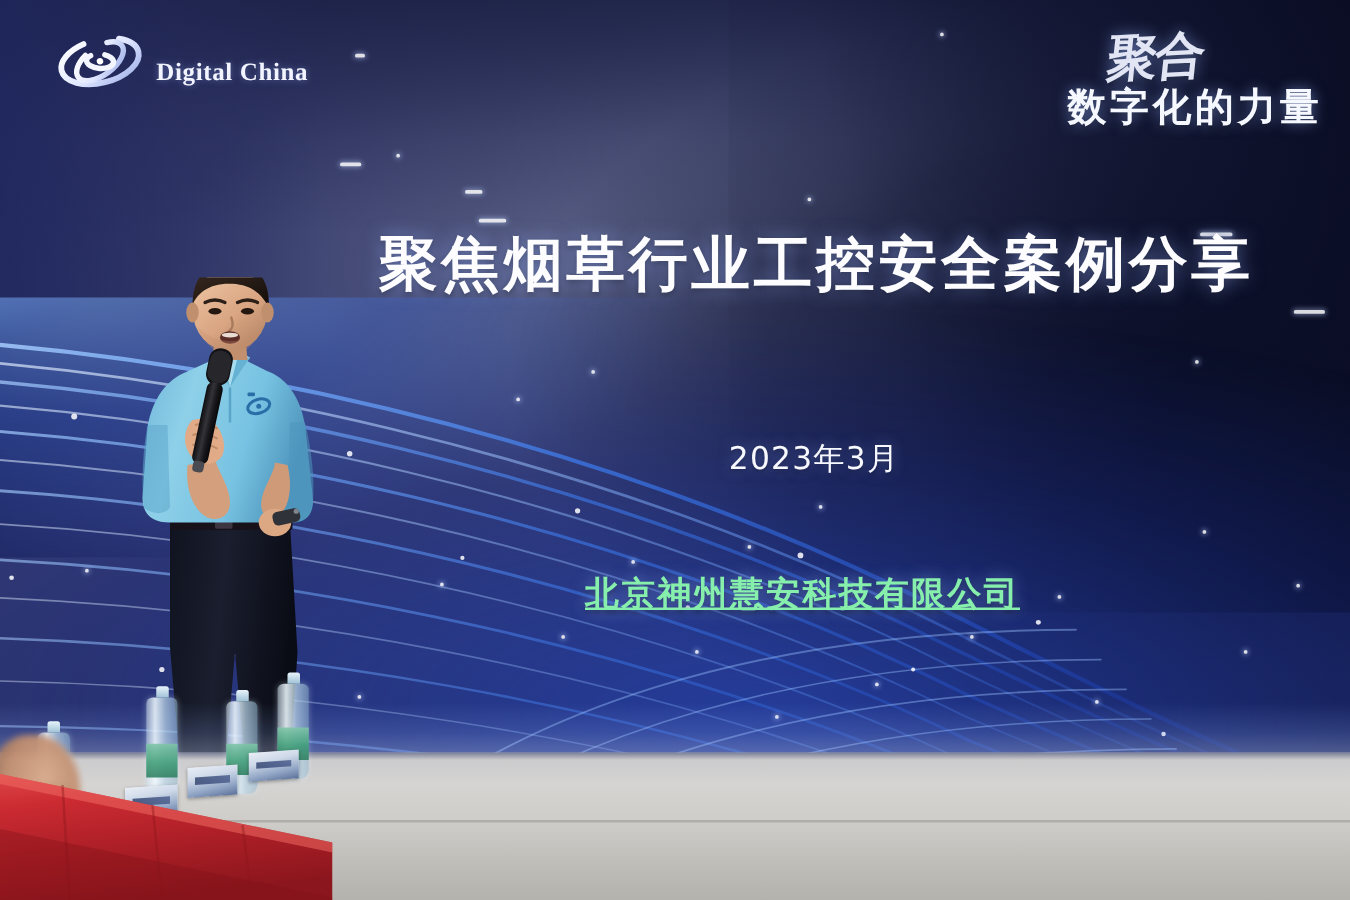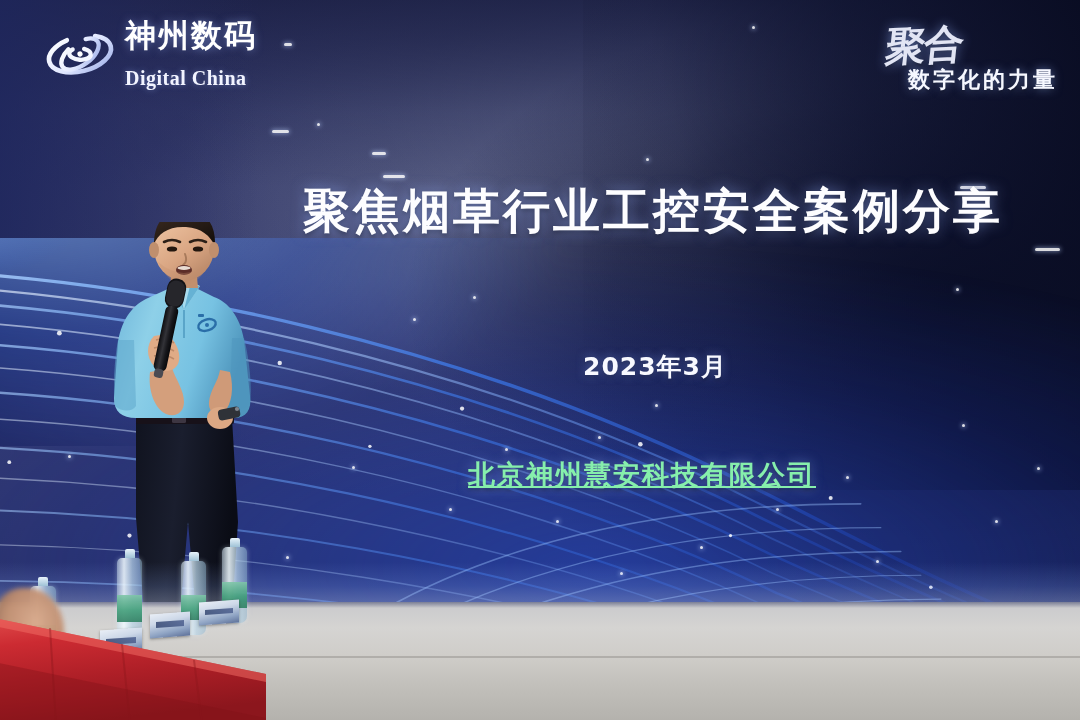--- a/index.html
+++ b/index.html
@@ -75,21 +75,21 @@
   .title-main{
     position:absolute;left:303px;top:180px;
     font-family:Liberation Serif, serif;
     font-size:47px;font-weight:700;letter-spacing:3px;
     color:#fdfdff;white-space:nowrap;
     text-shadow:0 0 14px rgba(150,175,255,.55),0 2px 5px rgba(0,0,0,.45);
   }
   .title-date{
     position:absolute;left:583px;top:350px;
     font-family:"DejaVu Sans","Liberation Sans",sans-serif;
-    font-size:25px;font-weight:700;letter-spacing:1px;
+    font-size:25px;font-weight:400;letter-spacing:1px;
     color:#f8f9ff;white-space:nowrap;
     text-shadow:0 0 10px rgba(140,165,250,.5),0 2px 4px rgba(0,0,0,.4);
   }
   .title-company{
     position:absolute;left:468px;top:457px;
     font-family:"DejaVu Sans","Liberation Sans",sans-serif;
     font-size:27px;font-weight:700;letter-spacing:2px;
     color:#86efac;white-space:nowrap;
     text-shadow:0 0 12px rgba(150,180,255,.55),0 2px 4px rgba(0,0,0,.4);
     text-decoration:underline;
@@ -117,21 +117,21 @@
     font-size:40px;font-weight:700;color:#eef1ff;
     letter-spacing:-2px;
     transform:skewX(-9deg) rotate(-3deg);
     display:inline-block;
     margin-right:96px;
     text-shadow:0 0 12px rgba(150,180,255,.6),1px 2px 3px rgba(0,0,0,.35);
     opacity:.95;
   }
   .slogan-sub{
     font-family:"DejaVu Sans","Liberation Sans",sans-serif;
-    font-size:22px;font-weight:700;color:#f6f8ff;letter-spacing:3px;
+    font-size:31px;font-weight:700;color:#f6f8ff;letter-spacing:3px;
     margin-top:-8px;
     text-shadow:0 0 10px rgba(150,180,255,.55),0 2px 3px rgba(0,0,0,.35);
   }
 
   
   .speaker{position:absolute;left:92px;top:222px;width:185px;height:400px;}
   .sp-svg{width:100%;height:100%;display:block;}
 
   
   .table-fg{position:absolute;left:-6px;bottom:-4px;width:272px;height:146px;}
@@ -303,21 +303,20 @@
         </linearGradient>
       </defs>
       <g transform="rotate(-22 50 40)">
         <ellipse cx="50" cy="40" rx="44" ry="24" fill="none" stroke="url(#swirlG)" stroke-width="6.5" stroke-linecap="round" stroke-dasharray="150 40" transform="rotate(8 50 40)"></ellipse>
         <ellipse cx="50" cy="40" rx="30" ry="15.5" fill="none" stroke="url(#swirlG)" stroke-width="6" stroke-linecap="round" stroke-dasharray="100 28" transform="rotate(-14 50 40)"></ellipse>
         <ellipse cx="50" cy="40" rx="15" ry="8" fill="none" stroke="#f3f6ff" stroke-width="6" stroke-linecap="round" stroke-dasharray="44 16" transform="rotate(26 50 40)"></ellipse>
         <circle cx="50" cy="40" r="3.6" fill="#ffffff"></circle>
       </g>
     </svg>
     <div class="brand-words">
-      <span class="brand-cn">神州数码</span>
       <span class="brand-en">Digital China</span>
     </div>
   </div>
 
   <div class="slogan">
     <div class="slogan-calli">聚合</div>
     <div class="slogan-sub">数字化的力量</div>
   </div>
 
   <div class="speaker">

